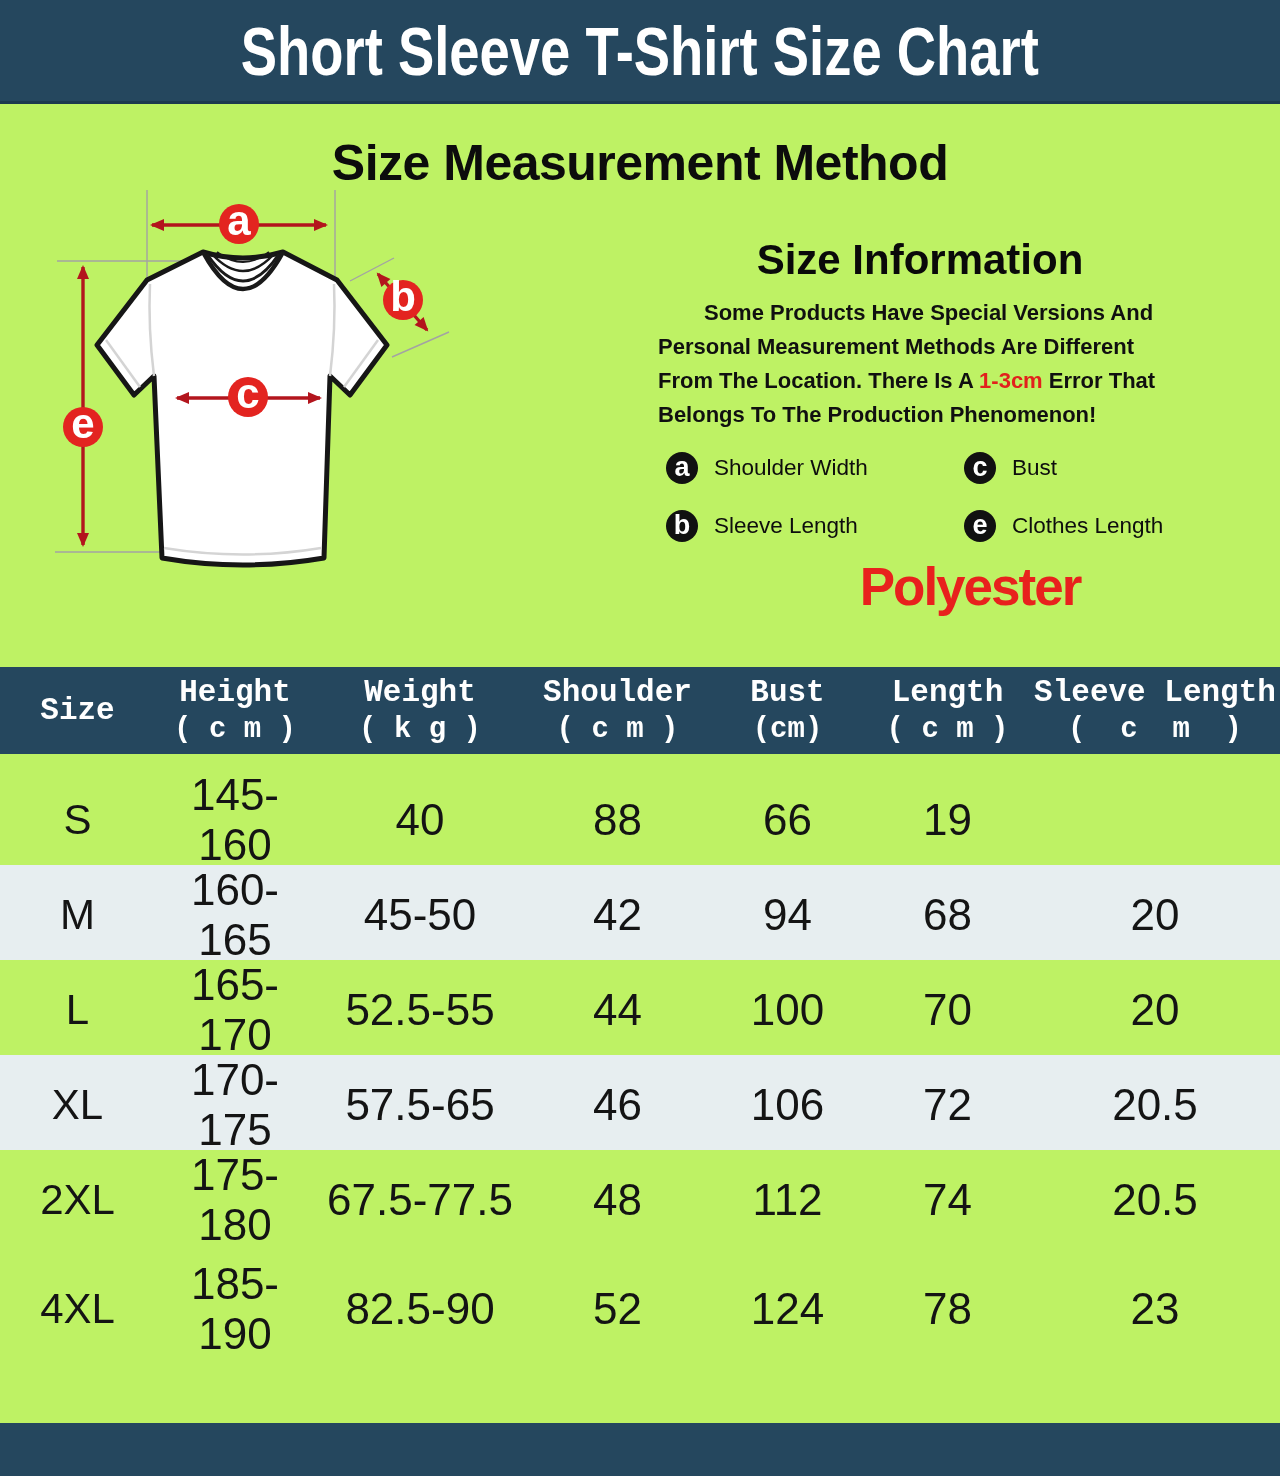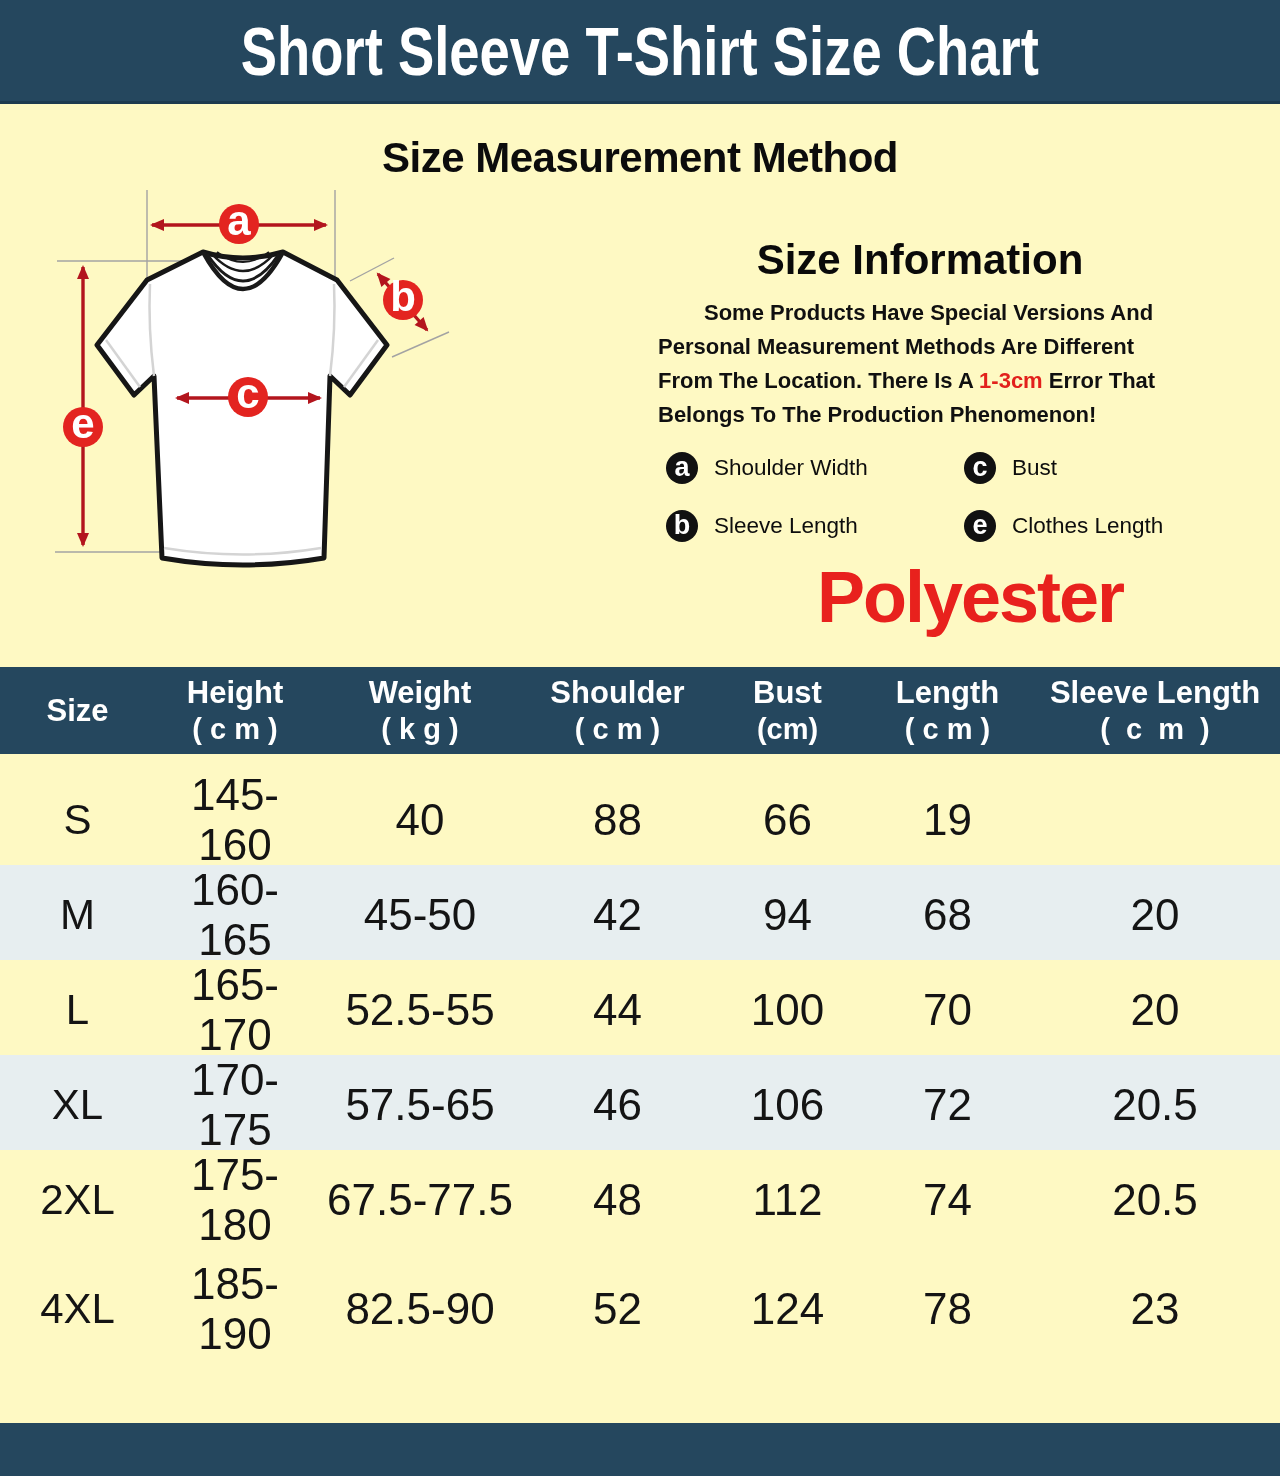--- a/index.html
+++ b/index.html
@@ -1,29 +1,29 @@
 <!DOCTYPE html>
 <html><head>
 <meta charset="utf-8">
 <style>
   * { box-sizing: border-box; }
   html,body { margin:0; padding:0; background:#fff; }
   body { width:1280px; height:1476px; font-family:"Liberation Sans", sans-serif; }
-  #page { position:relative; width:1280px; height:1476px; background:#fef9c3; overflow:hidden;padding-left:28px; }
+  #page { position:relative; width:1280px; height:1476px; background:#bef264; overflow:hidden;padding-left:28px; }
 
   
   .banner { position:absolute; left:0; top:0; width:1280px; height:104px;
             background:#25475e; border-bottom:3px solid #1d3a4e;
             display:flex; align-items:center; justify-content:center; }
   .banner h1 { margin:0; color:#ffffff; font-size:68px; font-weight:bold;
                white-space:nowrap; transform:scaleX(0.80); transform-origin:center; }
 
   
   .method-title { position:absolute; left:0; top:134px; width:1280px;
-                  text-align:center; font-size:42px; font-weight:bold; color:#0c0c0c;
+                  text-align:center; font-size:50px; font-weight:bold; color:#0c0c0c;
                   letter-spacing:-0.5px; }
 
   
   .diagram { position:absolute; left:40px; top:180px; width:460px; height:430px; }
   .tee { fill:#ffffff; stroke:#161616; stroke-width:5; stroke-linejoin:round; }
   .collar { fill:none; stroke:#1a1a1a; }
   .seam { fill:none; stroke:#d4d4d4; stroke-width:2.5; }
   .guide { stroke:#a3a3a3; stroke-width:1.4; }
   .m-arrow { stroke:#b3151d; stroke-width:3.4; }
   .badge-dot { fill:#e32420; }
@@ -39,26 +39,26 @@
   .red { color:#e2211c; }
   .legend { margin:20px 0 0 26px; display:grid; grid-template-columns:298px auto; row-gap:26px; }
   .legend-item { display:flex; align-items:center; gap:16px; }
   .legend-circle { width:32px; height:32px; border-radius:50%; background:#111111; color:#ffffff;
                    display:flex; align-items:center; justify-content:center;
                    font-size:27px; font-weight:bold; padding-bottom:2px; }
   .legend-label { font-size:22.5px; font-weight:normal; color:#0d0d0d; }
 
   
   .polyester { position:absolute; left:680px; top:556px; width:580px; text-align:center;
-               font-size:72px; font-weight:bold; color:#e8211d; letter-spacing:-2px; }
+               font-size:53px; font-weight:bold; color:#e8211d; letter-spacing:-2px; }
 
   
   .size-table { position:absolute; left:0; top:667px; width:1280px; }
   .thead { display:grid; grid-template-columns:155px 160px 210px 185px 155px 165px 250px;
-           height:87px; background:#25475e; color:#ffffff; }
+           height:87px; background:#25475e; color:#ffffff;font-family:Liberation Mono, monospace; }
   .th { display:flex; flex-direction:column; align-items:center; justify-content:center;
         line-height:37px; }
   .th .name { font-size:31px; font-weight:bold; }
   .th .unit { font-size:29px; font-weight:bold; white-space:pre;text-align:center; }
   .tbody { margin-top:16px; }
   .trow { display:grid; grid-template-columns:155px 160px 210px 185px 155px 165px 250px;
           height:95px; align-items:center; text-align:center;
           font-size:44px; color:#141414; }
   .trow.alt { background:#e7eef0; }
   .trow:last-child { height:83px;margin-top:14px; }

